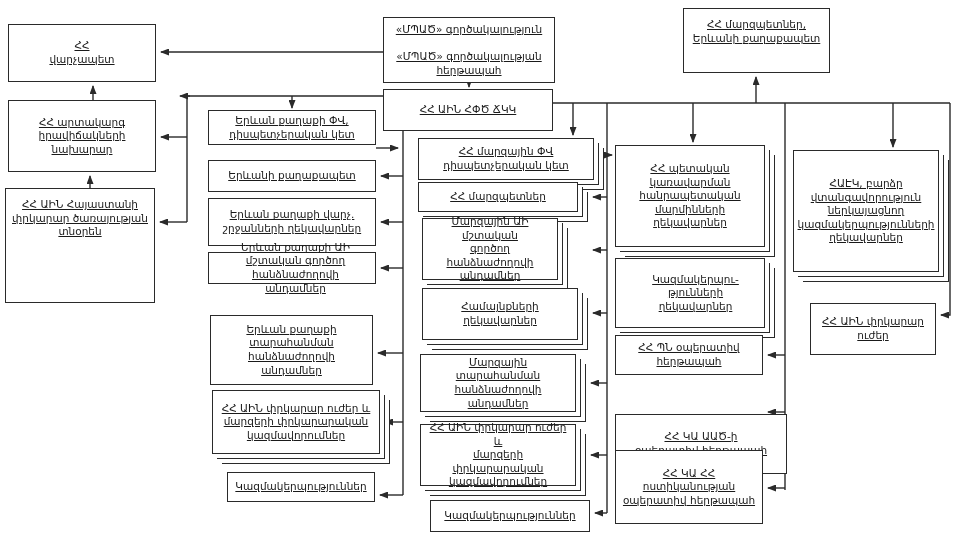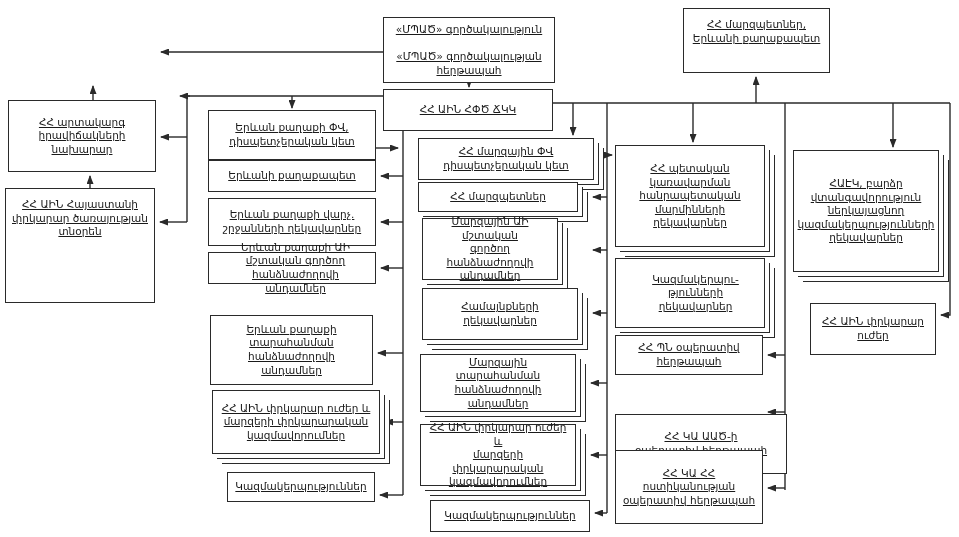--- a/index.html
+++ b/index.html
@@ -23,21 +23,21 @@
   .vtop{align-items:flex-start;padding-top:9px;}
   .agency-inner div + div{}
 
   
   .b-pm{left:8px;top:24px;width:148px;height:58px;}
   .b-minister{left:8px;top:100px;width:148px;height:72px;}
   .b-rescue-director{left:5px;top:188px;width:150px;height:115px;}
   .b-agency{left:383px;top:17px;width:172px;height:66px;}
   .b-ckk{left:383px;top:89px;width:170px;height:42px;}
   .b-governors-mayor{left:683px;top:8px;width:147px;height:65px;}
-  .b-yerevan-dispatch{left:208px;top:110px;width:168px;height:50px;}
+  .b-yerevan-dispatch{left:208px;top:110px;width:168px;height:35px;}
   .b-yerevan-mayor{left:208px;top:160px;width:168px;height:32px;}
   .b-yerevan-districts{left:208px;top:198px;width:168px;height:48px;}
   .b-yerevan-ai{left:208px;top:252px;width:168px;height:32px;padding-left:12px;}
   .b-yerevan-evac{left:210px;top:315px;width:163px;height:70px;}
   .b-rescue-yerevan{left:212px;top:390px;width:168px;height:64px;}
   .b-org-yerevan{left:227px;top:472px;width:148px;height:30px;}
   .b-marz-dispatch{left:418px;top:138px;width:176px;height:42px;}
   .b-marz-governors{left:418px;top:182px;width:160px;height:30px;}
   .b-marz-ai{left:422px;top:218px;width:136px;height:62px;}
   .b-community{left:422px;top:288px;width:156px;height:52px;}
@@ -108,20 +108,22 @@
       <line x1="785" y1="412" x2="768" y2="412" marker-end="url(#ah)"></line>
       <line x1="785" y1="488" x2="768" y2="488" marker-end="url(#ah)"></line>
 
       <line x1="893" y1="103" x2="893" y2="147" marker-end="url(#ah)"></line>
       <path d="M950,103 L950,315 L941,315" marker-end="url(#ah)"></path>
 
       <line x1="690" y1="247" x2="690" y2="255" marker-end="url(#ah)"></line>
     </g>
   </svg>
 
+  <div class="box b-pm">ՀՀ
+վարչապետ</div>
   <div class="box b-minister">ՀՀ արտակարգ իրավիճակների նախարար</div>
   <div class="box b-rescue-director vtop">ՀՀ ԱԻՆ Հայաստանի փրկարար ծառայության տնօրեն</div>
 
   <div class="box b-agency">
     <div class="agency-inner">
       <div>«ՄՊԱԾ» գործակալություն</div>
       <div>«ՄՊԱԾ» գործակալության հերթապահ</div>
     </div>
   </div>
   <div class="box b-ckk">ՀՀ ԱԻՆ ՀՓԾ ՃԿԿ</div>

